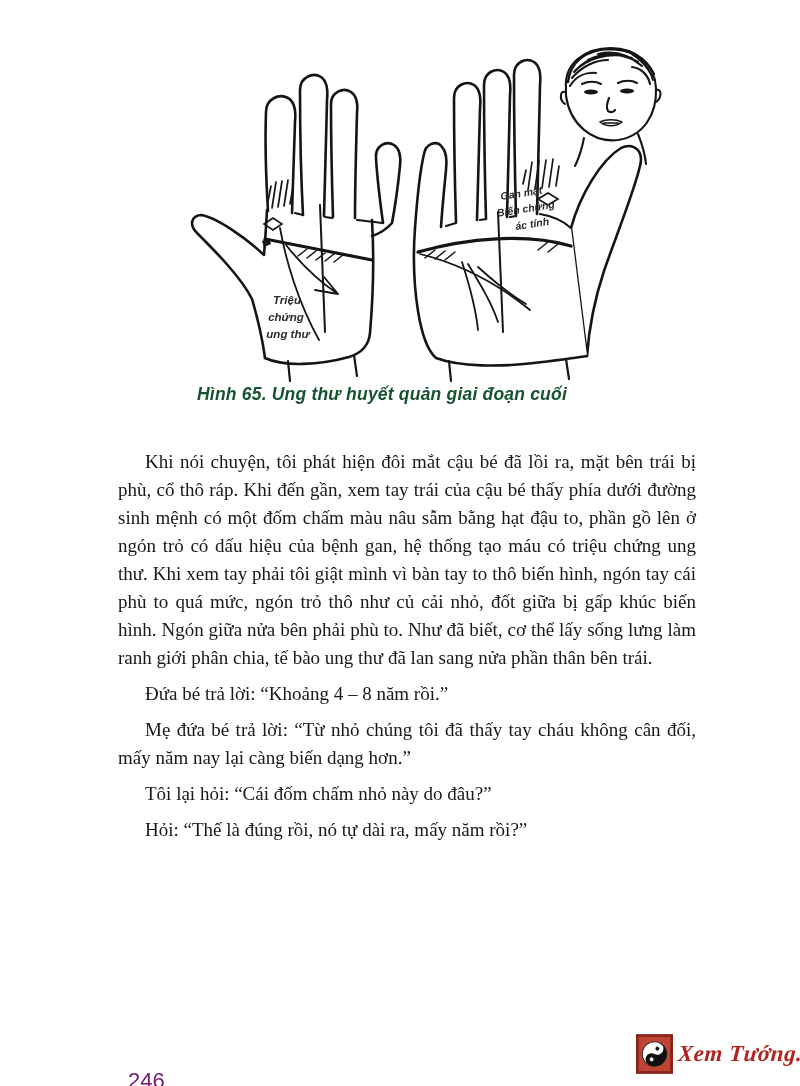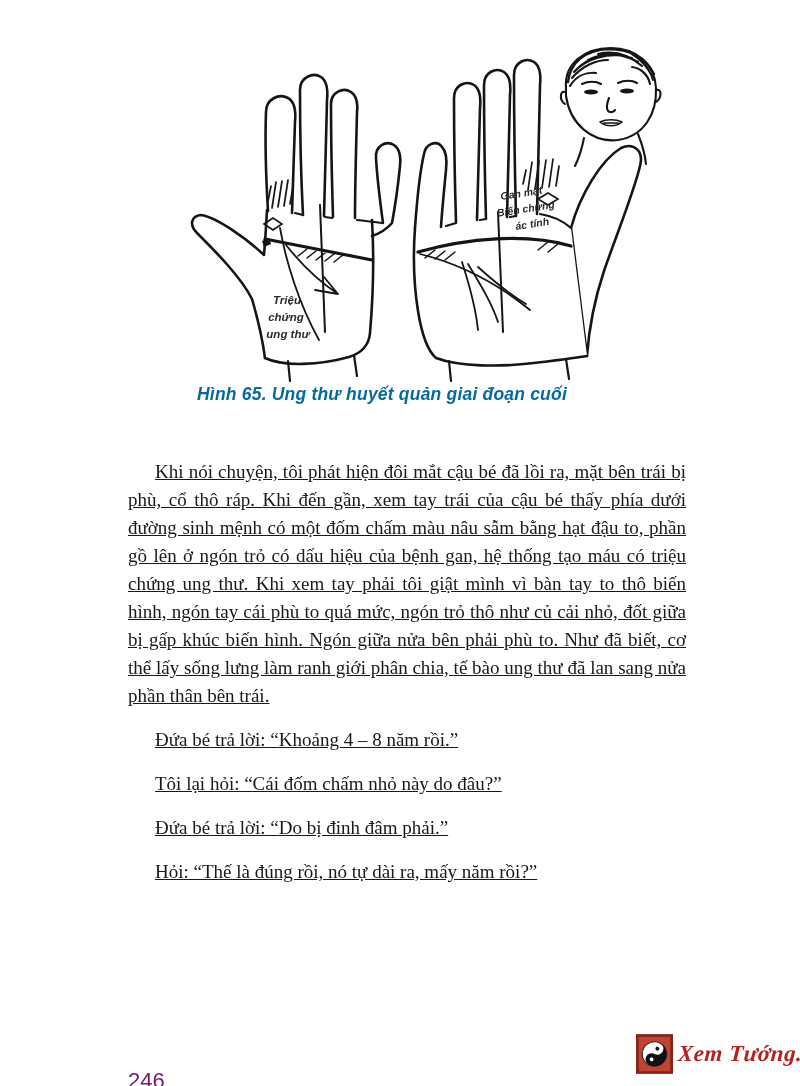--- a/index.html
+++ b/index.html
@@ -5,25 +5,25 @@
   html,body{margin:0;padding:0;background:#ffffff;}
   body{width:800px;height:1086px;position:relative;overflow:hidden;
        font-family:"Liberation Serif", serif;color:#181818;}
   .page{position:absolute;inset:0;background:#fff;}
 
   .figure-wrap{position:absolute;left:168px;top:40px;width:494px;height:342px;}
   .figure-wrap svg{display:block;}
 
   .caption{position:absolute;left:0;top:384px;width:764px;text-align:center;
            font-family:"Liberation Sans", sans-serif;font-weight:bold;font-style:italic;
-           font-size:17.5px;letter-spacing:.2px;color:#0369a1;}
+           font-size:17.5px;letter-spacing:.2px;color:#14532d;}
 
   .content{position:absolute;left:112px;top:442px;width:590px;
            font-size:19px;line-height:28px;text-align:justify;}
-  .content p{margin:16px;text-indent:27px;text-decoration:underline;}
+  .content p{margin:6px;text-indent:27px;}
   .content p.dialog{margin-top:8px;}
 
   .page-number{position:absolute;left:128px;top:1024px;
                font-family:"Liberation Sans", sans-serif;font-size:22px;color:#701a75;margin-top:44px;}
 
   .logo{position:absolute;left:636px;top:1034px;display:flex;align-items:center;gap:5px;}
   .yy-box{display:block;width:37px;height:40px;}
   .logo-text{font-family:"Liberation Serif", serif;font-style:italic;font-weight:bold;
              font-size:23px;letter-spacing:.5px;white-space:nowrap;transform:skewX(-4deg);}
 
@@ -142,22 +142,22 @@
         <text x="362" y="188">ác tính</text>
       </g>
     </svg>
   </div>
 
   <div class="caption">Hình 65. Ung thư huyết quản giai đoạn cuối</div>
 
   <div class="content">
     <p>Khi nói chuyện, tôi phát hiện đôi mắt cậu bé đã lồi ra, mặt bên trái bị phù, cổ thô ráp. Khi đến gần, xem tay trái của cậu bé thấy phía dưới đường sinh mệnh có một đốm chấm màu nâu sẫm bằng hạt đậu to, phần gồ lên ở ngón trỏ có dấu hiệu của bệnh gan, hệ thống tạo máu có triệu chứng ung thư. Khi xem tay phải tôi giật mình vì bàn tay to thô biến hình, ngón tay cái phù to quá mức, ngón trỏ thô như củ cải nhỏ, đốt giữa bị gấp khúc biến hình. Ngón giữa nửa bên phải phù to. Như đã biết, cơ thể lấy sống lưng làm ranh giới phân chia, tế bào ung thư đã lan sang nửa phần thân bên trái.</p>
     <p class="dialog">Đứa bé trả lời: “Khoảng 4 – 8 năm rồi.”</p>
+    <p class="dialog">Mẹ đứa bé trả lời: “Từ nhỏ chúng tôi đã thấy tay cháu không cân đối, mấy năm nay lại càng biến dạng hơn.”</p>
     <p class="dialog">Tôi lại hỏi: “Cái đốm chấm nhỏ này do đâu?”</p>
-    <p class="dialog">Đứa bé trả lời: “Do bị đinh đâm phải.”</p>
     <p class="dialog">Hỏi: “Thế là đúng rồi, nó tự dài ra, mấy năm rồi?”</p>
   </div>
 
   <div class="page-number">246</div>
 
   <div class="logo">
     <span class="yy-box">
       <svg viewBox="0 0 40 43" width="37" height="40" xmlns="http://www.w3.org/2000/svg">
         <rect x="1.5" y="1.5" width="37" height="40" fill="#c04434" stroke="#8a241b" stroke-width="3"></rect>
         <g transform="rotate(28 20 21.5)">

